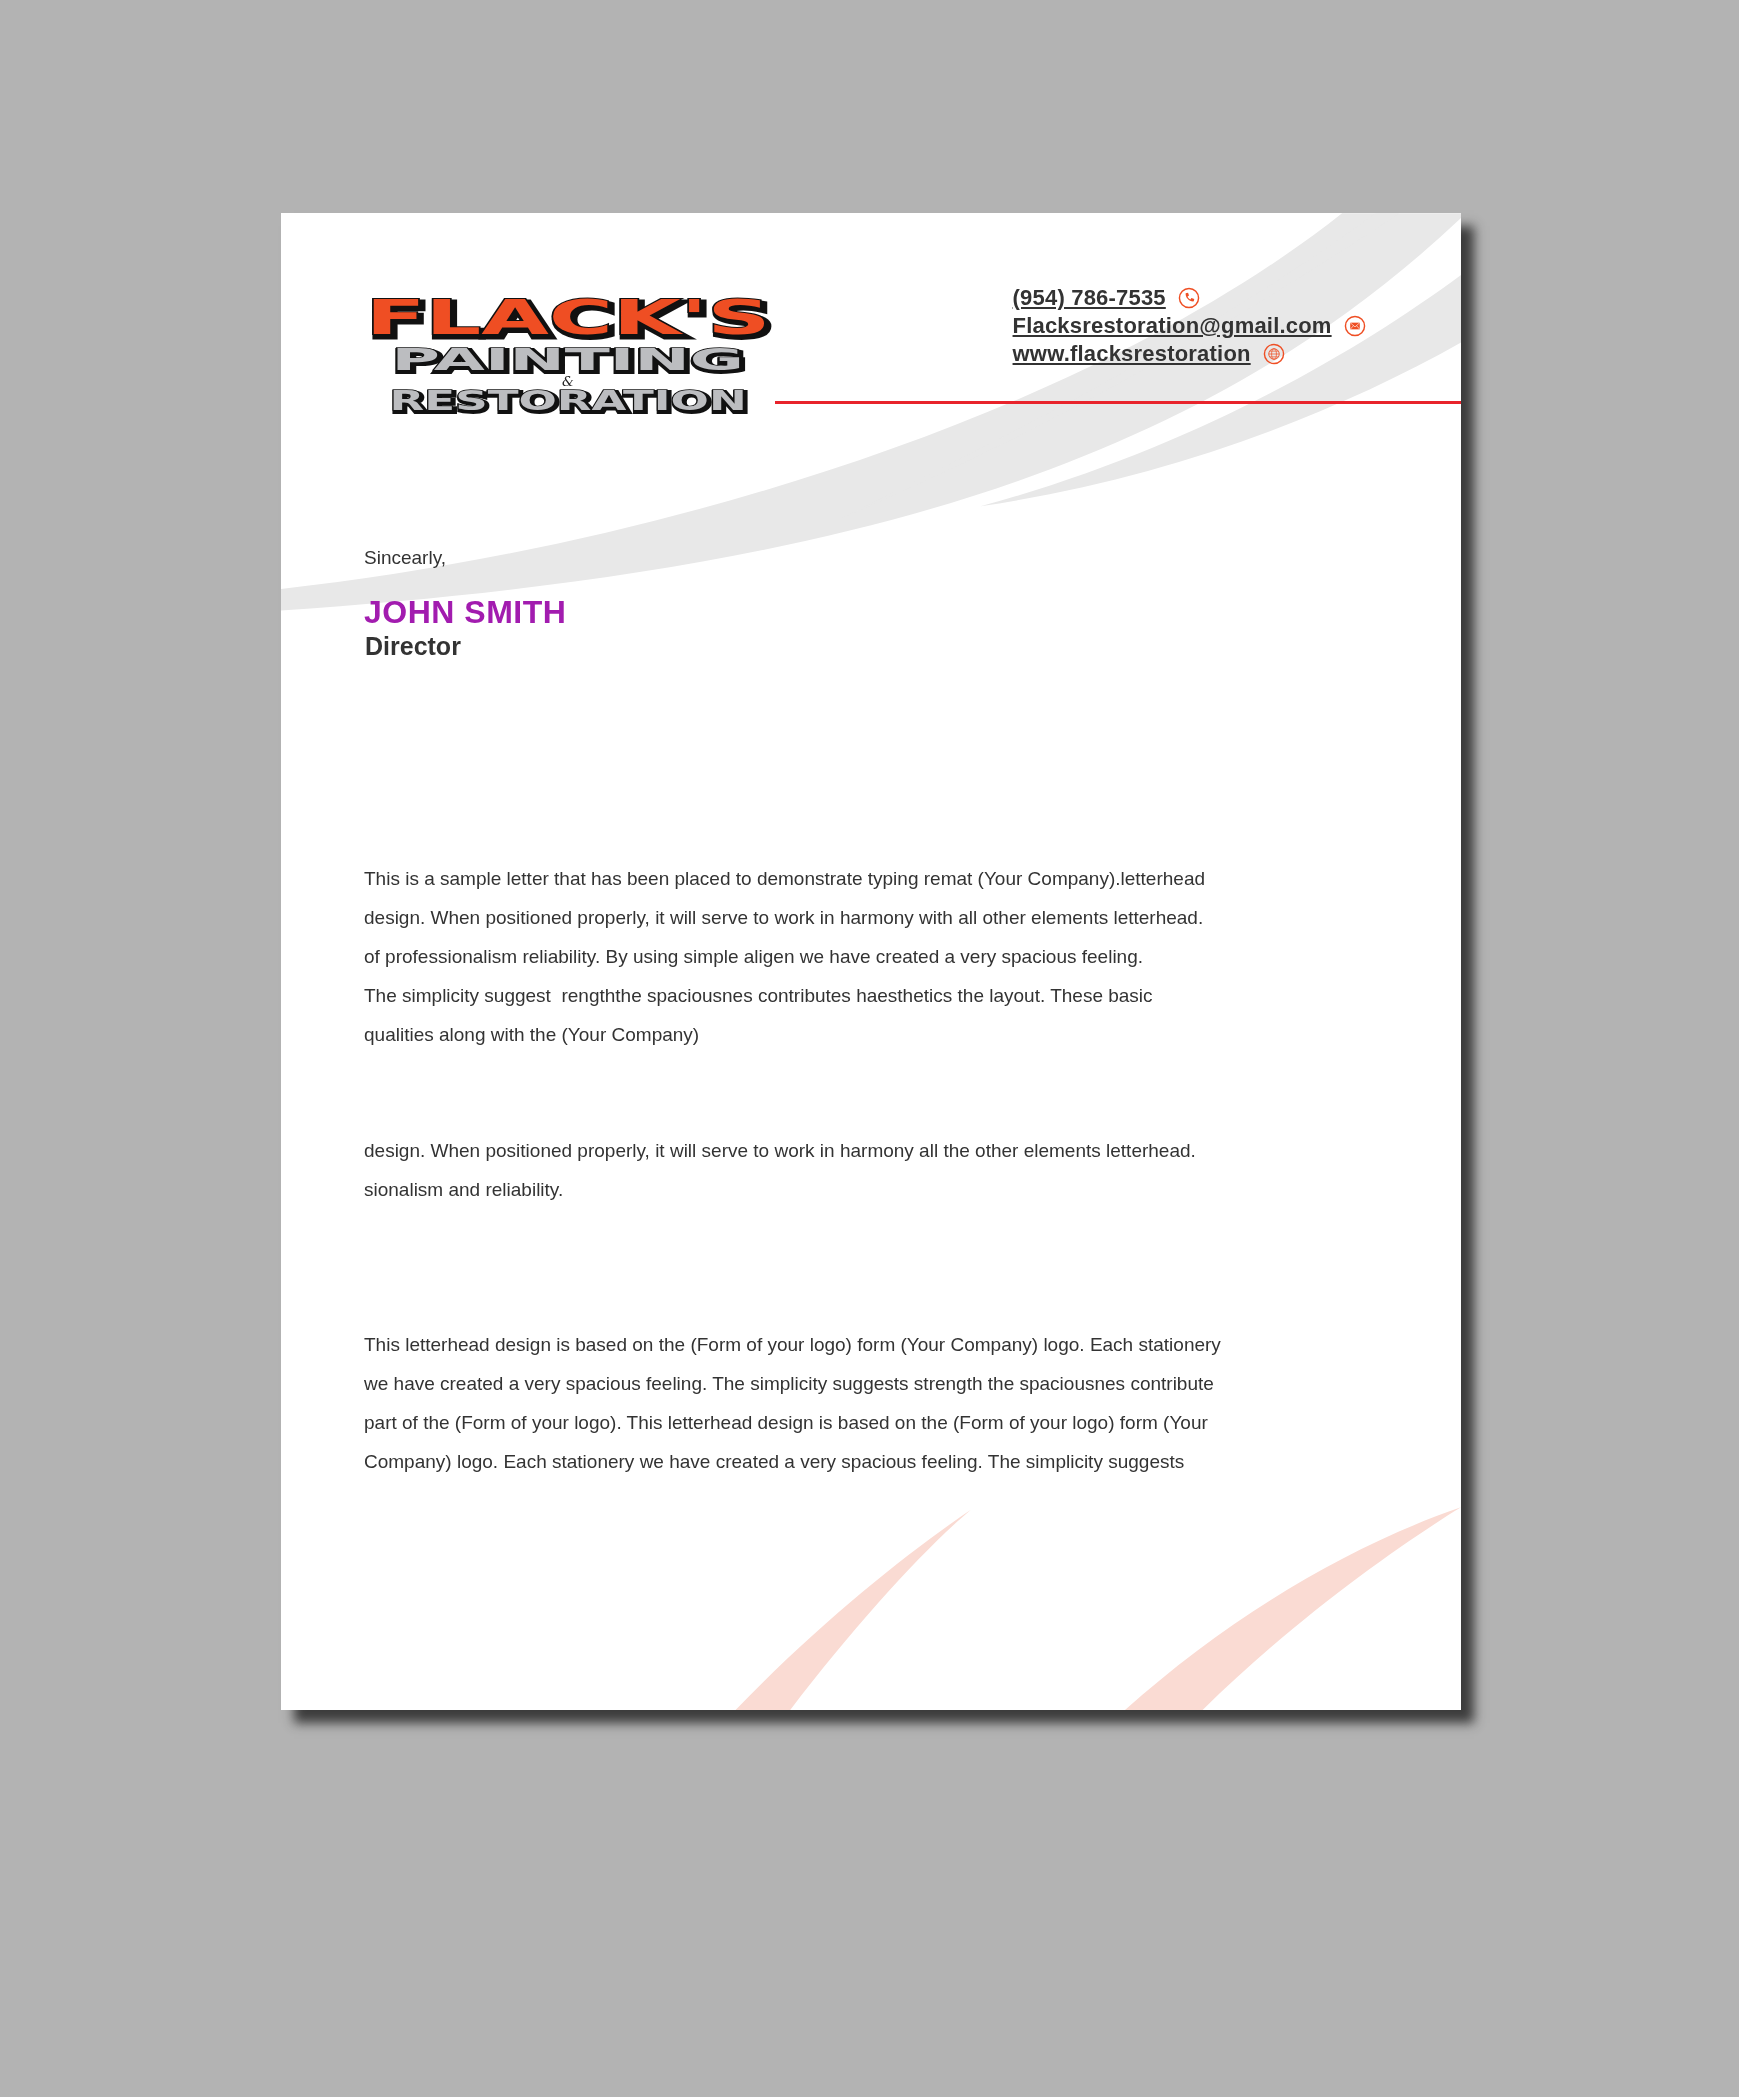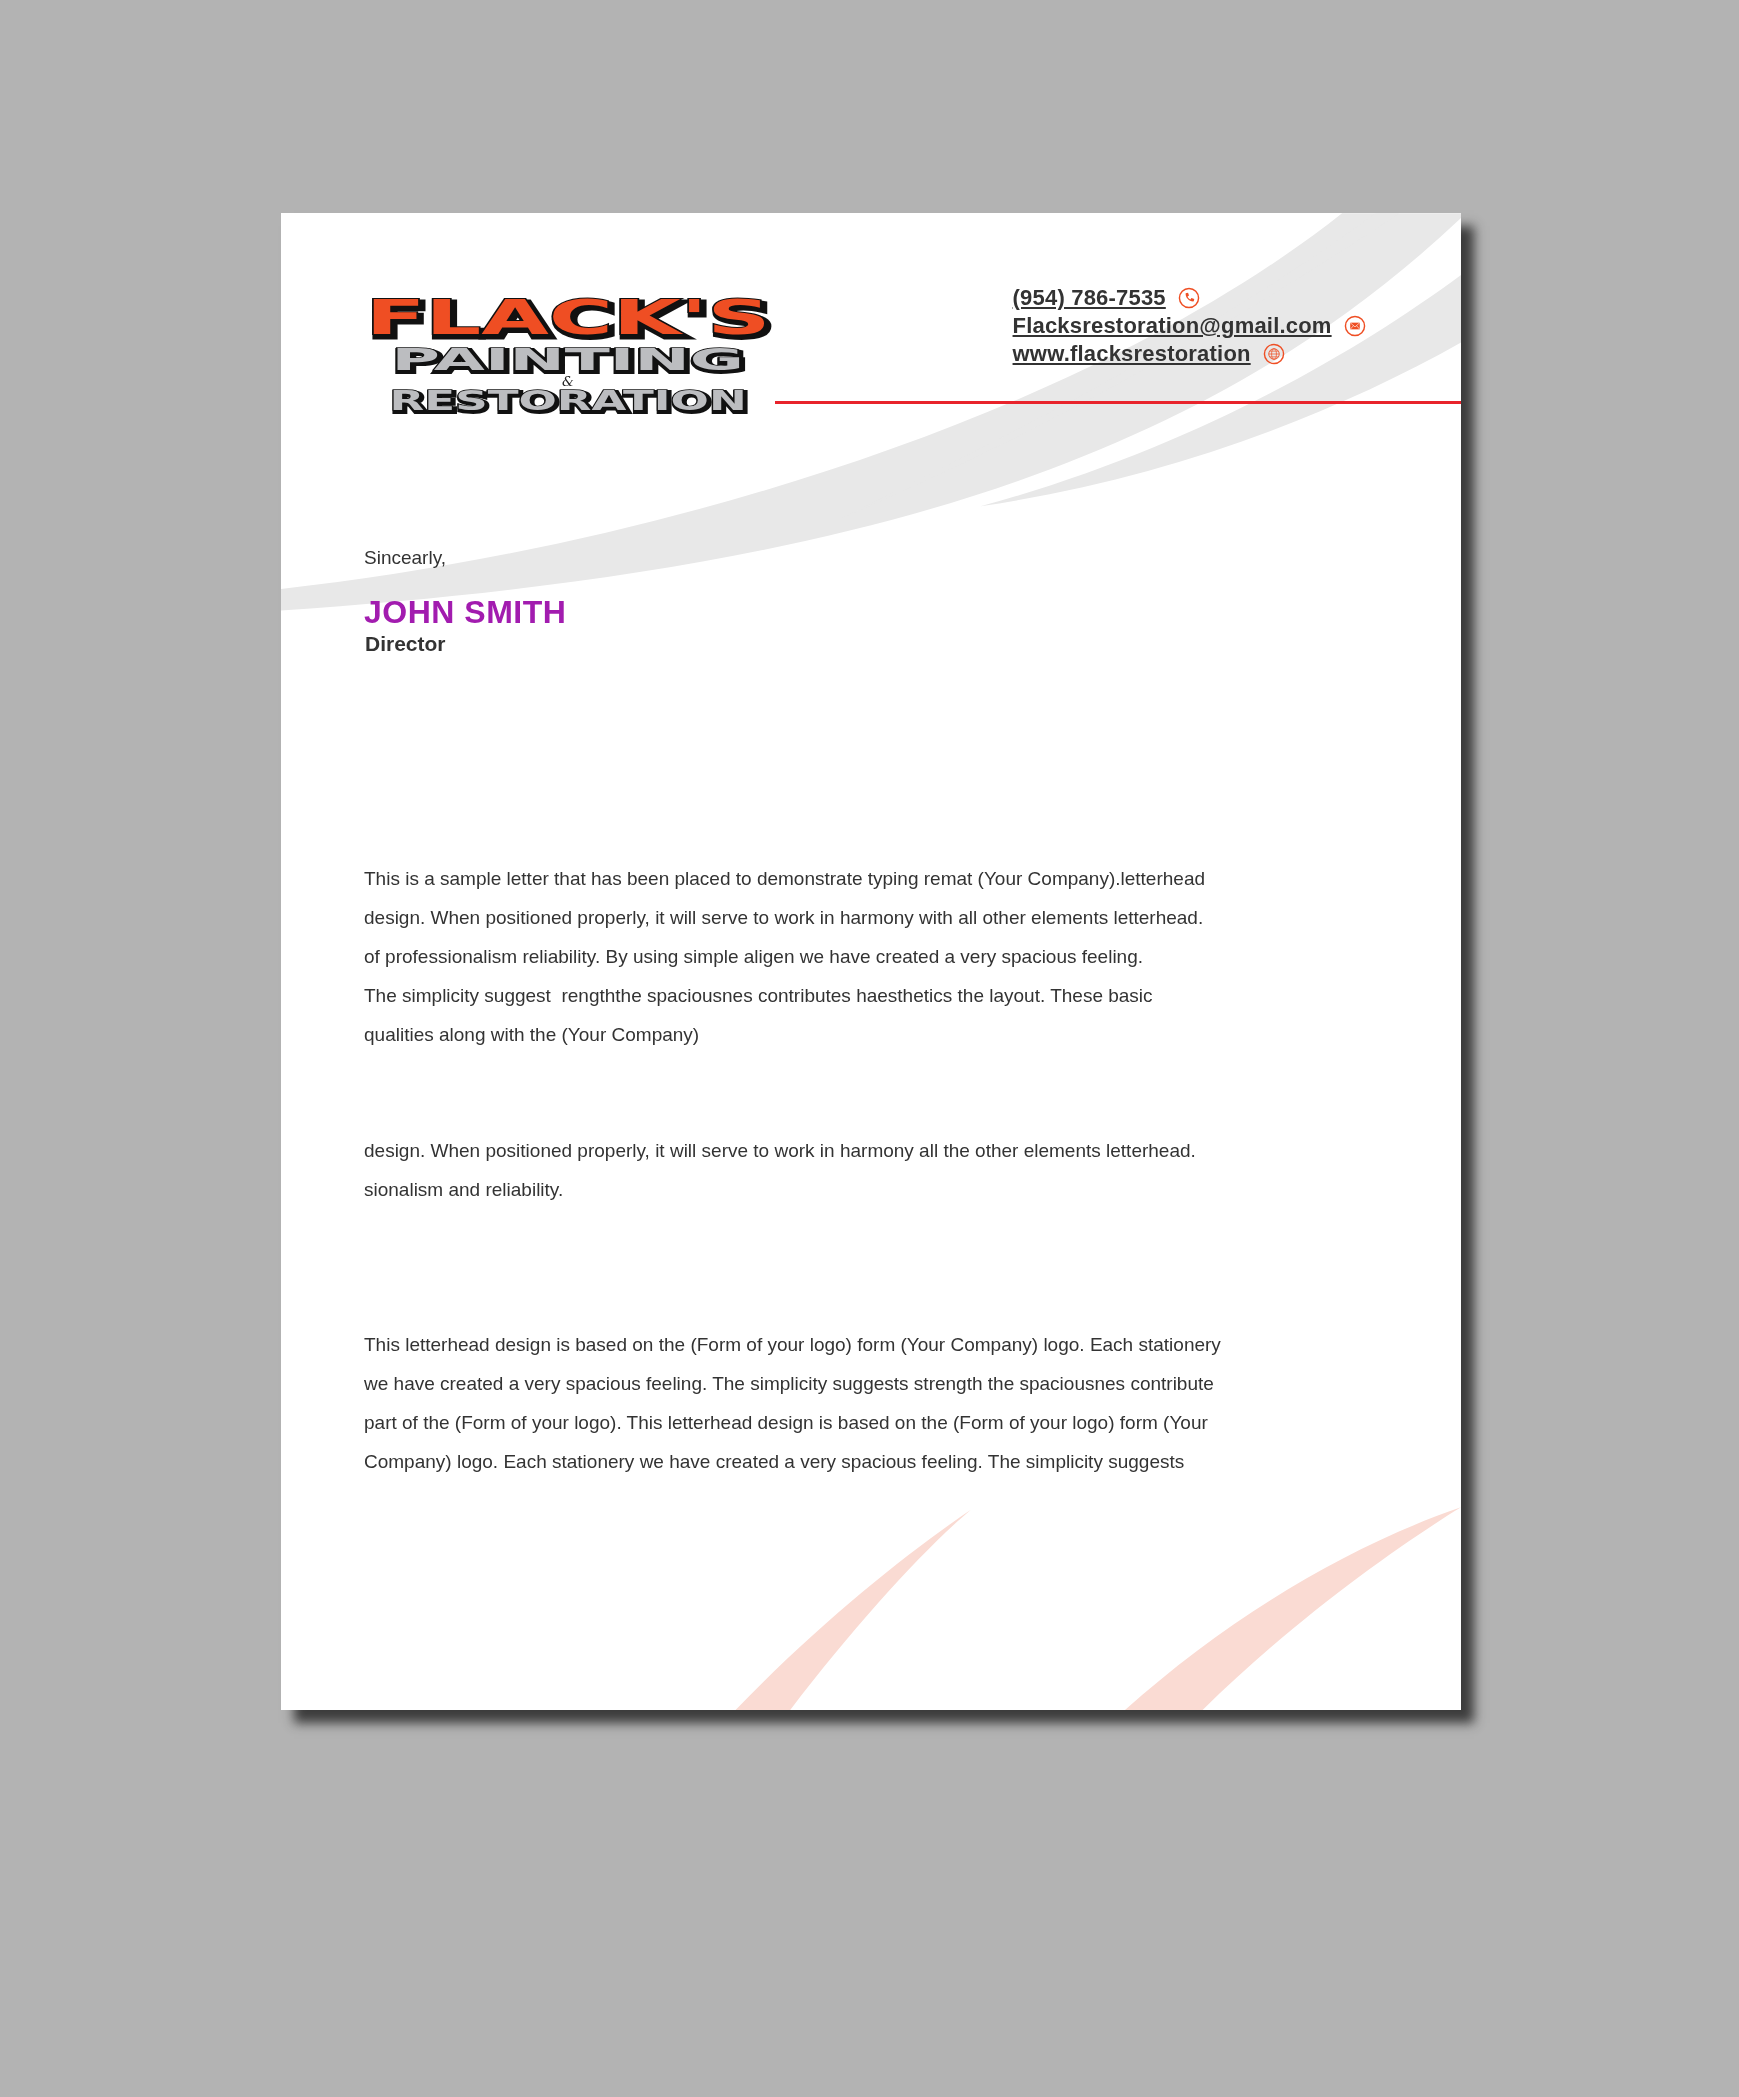--- a/index.html
+++ b/index.html
@@ -14,21 +14,21 @@
   }
   .swoosh { position:absolute; left:0; top:0; width:1180px; height:1669px; pointer-events:none; }
   .logo { position:absolute; left:81px; top:77px; width:419px; height:124px; }
   .top-rule { position:absolute; left:494px; top:188px; width:686px; height:3.3px; background:#e8232b; }
   .contacts { position:absolute; right:95px; top:71px; text-align:right; }
   .contact-row { display:flex; justify-content:flex-start; align-items:center; height:28px;text-decoration:underline; }
   .contact-text { font-weight:bold; font-size:22px; color:#333333; letter-spacing:0.2px; }
   .contact-icon { width:22px; height:22px; margin-left:12.4px; display:inline-block; }
   .sincerely { position:absolute; left:83px; top:334px; font-size:19px; color:#333; }
   .name { position:absolute; left:83px; top:381px; font-size:32px; font-weight:bold; color:#a21caf; letter-spacing:0.5px; }
-  .title { position:absolute; left:84px; top:419px; font-size:21px; font-weight:bold; color:#333; }
+  .title { position:absolute; left:84px; top:419px; font-size:25px; font-weight:bold; color:#333; }
   .para { position:absolute; left:83px; width:1018px; font-size:19px; line-height:39px; color:#333; }
   .para .ln { display:block; white-space:pre; }
   .p1 { top:646px; }
   .p2 { top:918px; }
   .p3 { top:1112px; }
   .address { position:absolute; left:83px; top:1525px; font-size:20px; font-weight:bold; line-height:28.5px; color:#333; }
   .license { position:absolute; right:88px; top:1554px; font-size:23px; font-weight:bold; color:#e8232b;margin-left:44px; }
   .bottom-rule { position:absolute; left:0; top:1607px; width:1180px; height:3.3px; background:#e8232b; }
 </style>
 </head>

